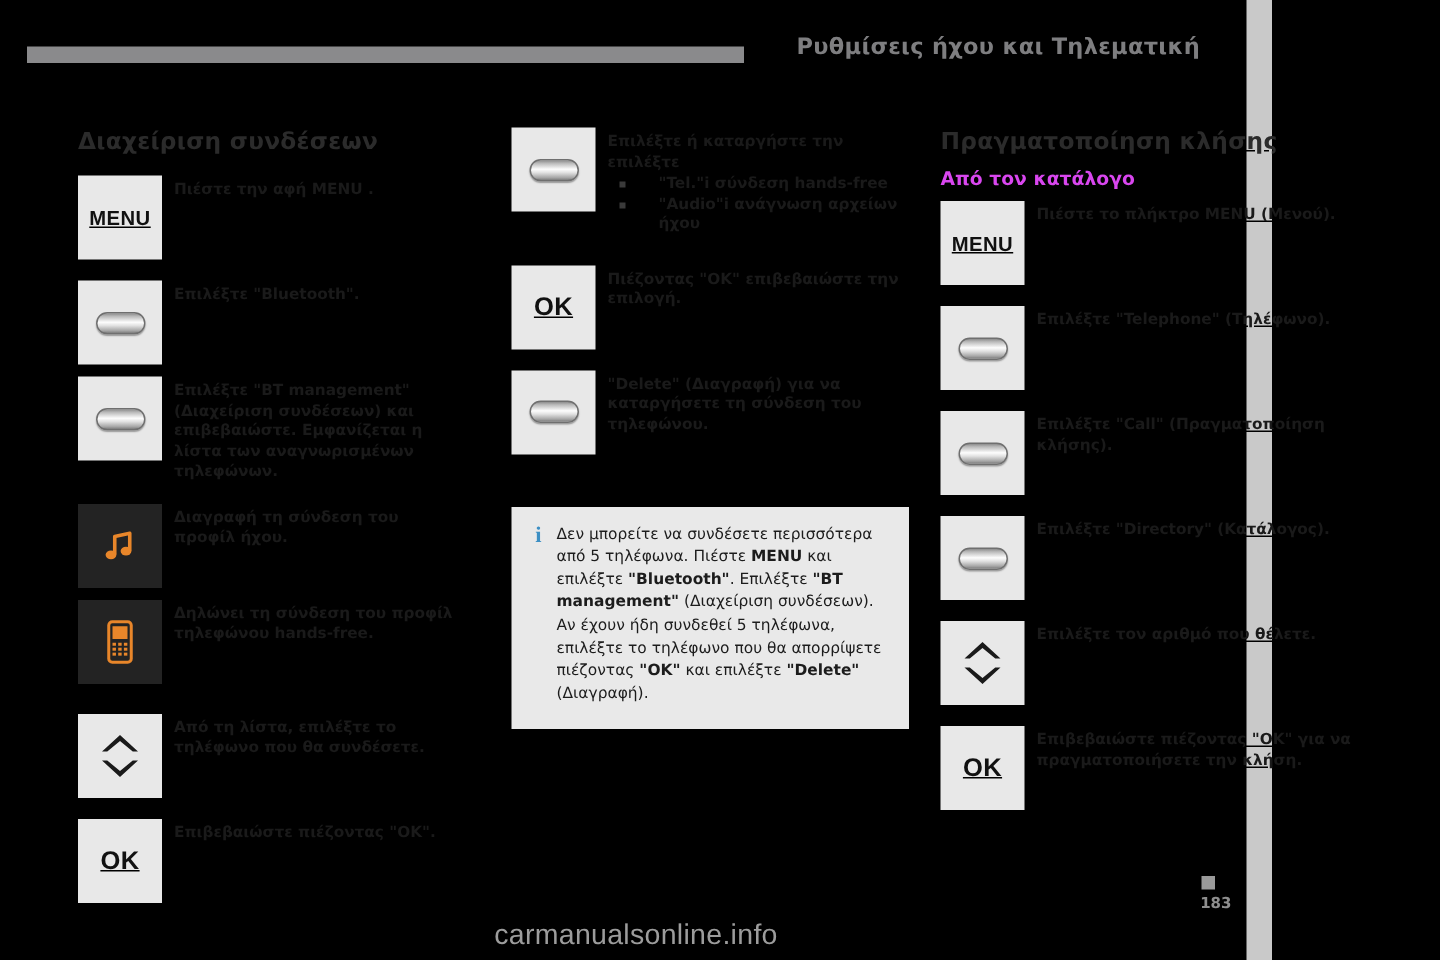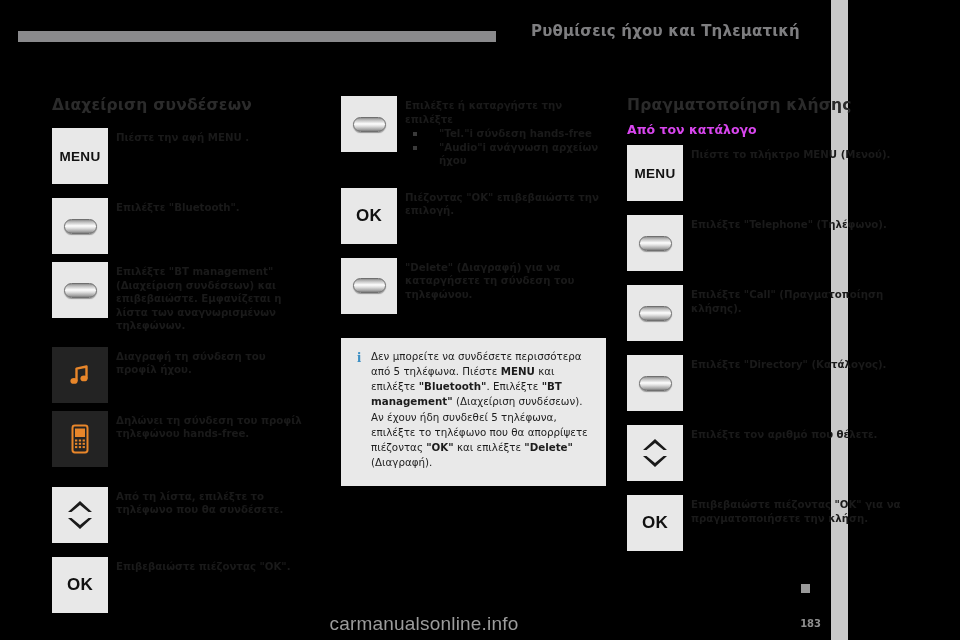--- a/index.html
+++ b/index.html
@@ -20,21 +20,21 @@
     position: absolute; right: 48px; top: 22px;
     font-size: 15px; font-weight: bold; color: #7e7e80;
     letter-spacing: .2px; white-space: nowrap;
   }
   .right-edge {
     position: absolute; right: 0; top: 0; width: 17px; height: 640px;
     background: #c9c9c9;
   }
 
   
-  .col { position: absolute; top: 96px; }
+  .col { position: absolute; top: 85px; text-decoration: underline; }
   .col-left   { left: 52px;  width: 250px; }
   .col-mid    { left: 341px; width: 265px; }
   .col-right  { left: 627px; width: 280px; }
 
   .col-title {
     font-size: 15.5px; font-weight: bold; color: #2b2b2b;
     letter-spacing: .2px; margin-bottom: 14px; white-space: nowrap;
   }
   .col-subtitle {
     font-size: 12.5px; font-weight: bold; color: #d946ef;
@@ -103,21 +103,21 @@
     padding-left: 4px;
   }
   .info-text b { font-weight: bold; }
 
   
   .footer-square {
     position: absolute; right: 38px; bottom: 47px;
     width: 9px; height: 9px; background: #9a9a9a;
   }
   .page-num {
-    position: absolute; right: 27px; bottom: 11px;
+    position: absolute; right: 27px; bottom: 32px;
     font-size: 10px; color: #8e8e8e; font-weight: bold;
   }
   .watermark {
     position: absolute; left: 0; right: 0; bottom: 5px;
     text-align: center; color: #9c9c9c; font-size: 19px;
     font-family: "Liberation Sans", sans-serif; letter-spacing: .2px;
   }
   .spacer-8  { height: 8px; }
   .spacer-14 { height: 14px; }
   .spacer-20 { height: 20px; }

